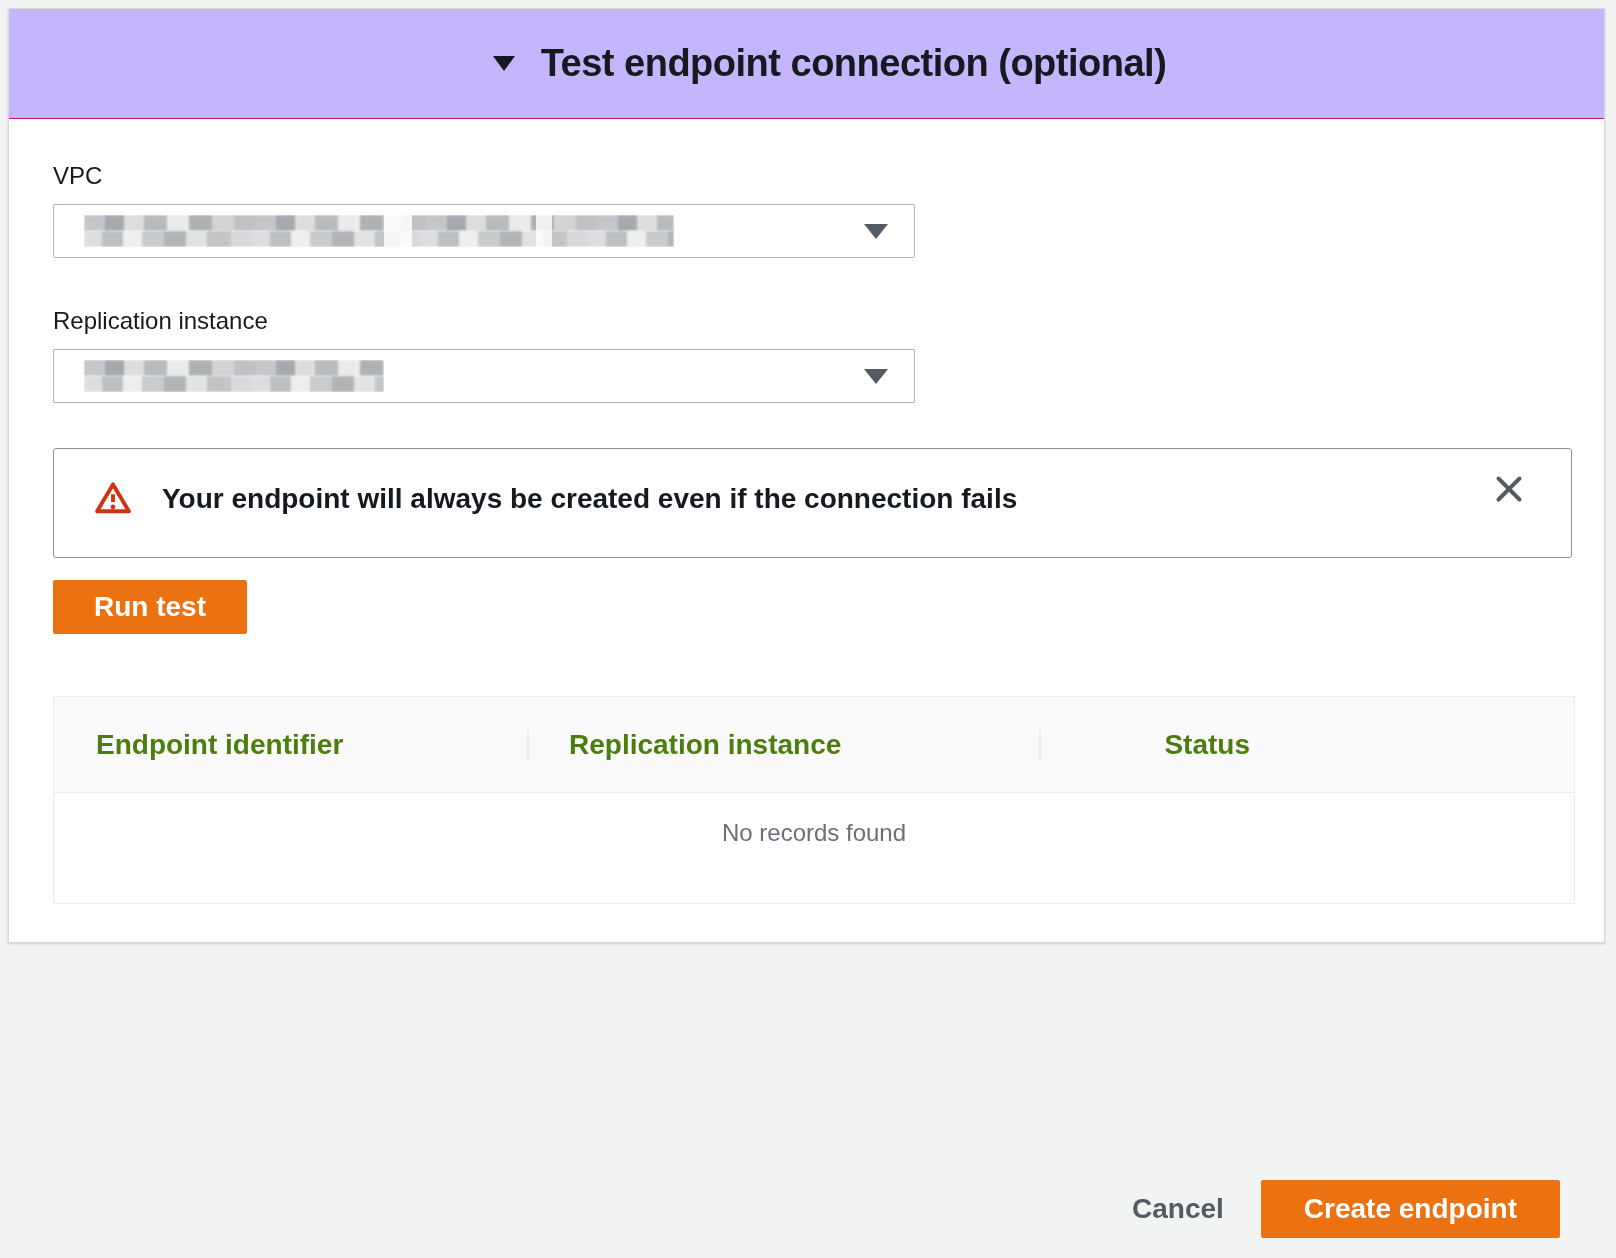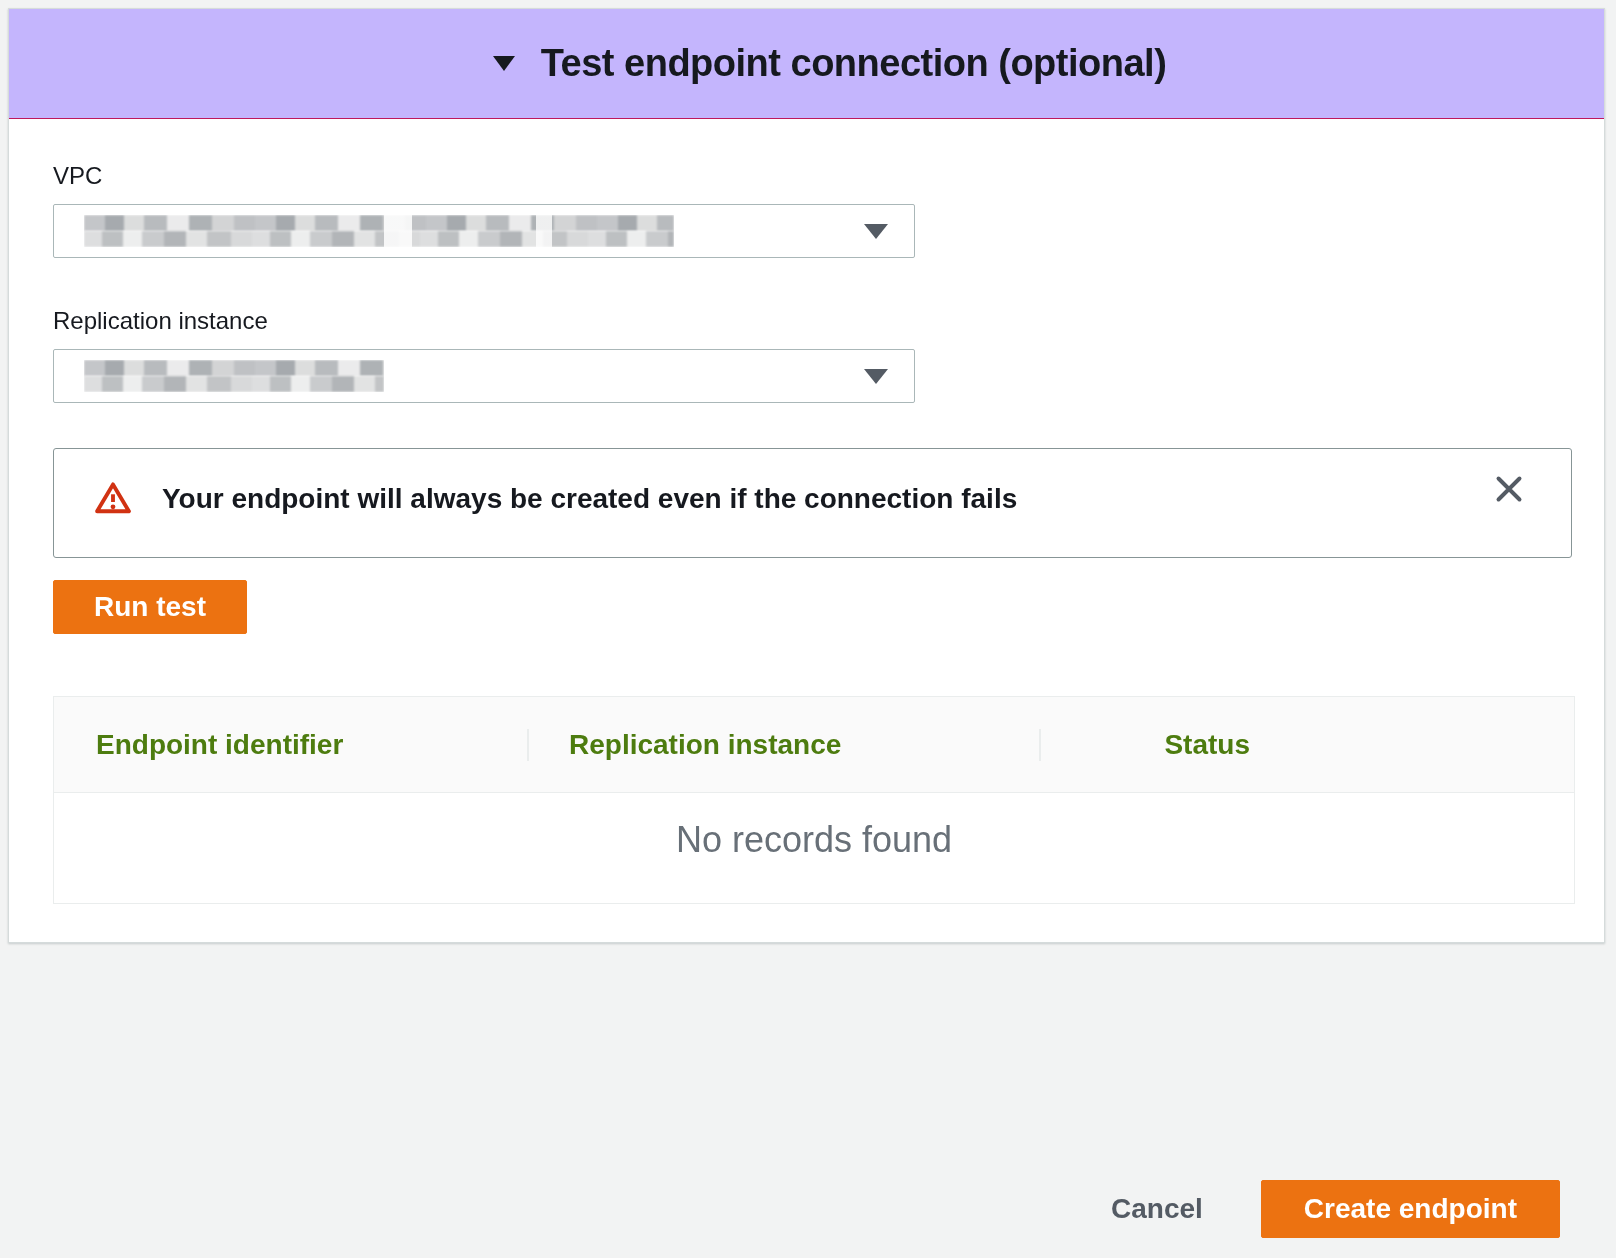--- a/index.html
+++ b/index.html
@@ -139,28 +139,28 @@
   .th:nth-child(3){ width:211px;text-align:right; }
   .th:nth-child(4){ width:324px; }
   .th + .th::before {
     content:""; position:absolute; left:0; top:50%;
     transform:translateY(-50%);
     width:2px; height:60px; background:#eaeded;
   }
   .tbody-empty {
     height:110px; padding-top:26px;
     text-align:center;
-    font-size:36px; color:#687078;
+    font-size:24px; color:#687078;
     background:#fff;
   }
 
   
   .footer-actions {
     position:absolute; top:1180px; right:56px;
-    display:flex; align-items:center; gap:58px;
+    display:flex; align-items:center; gap:37px;
   }
   .btn-link {
     background:none; border:none; cursor:pointer;
     font-family:"Liberation Sans", sans-serif;
     font-size:28px; font-weight:bold; color:#545b64;
     padding:0;
   }
   .btn-create { height:58px; padding:0 42px; }
 </style>
 </head>

